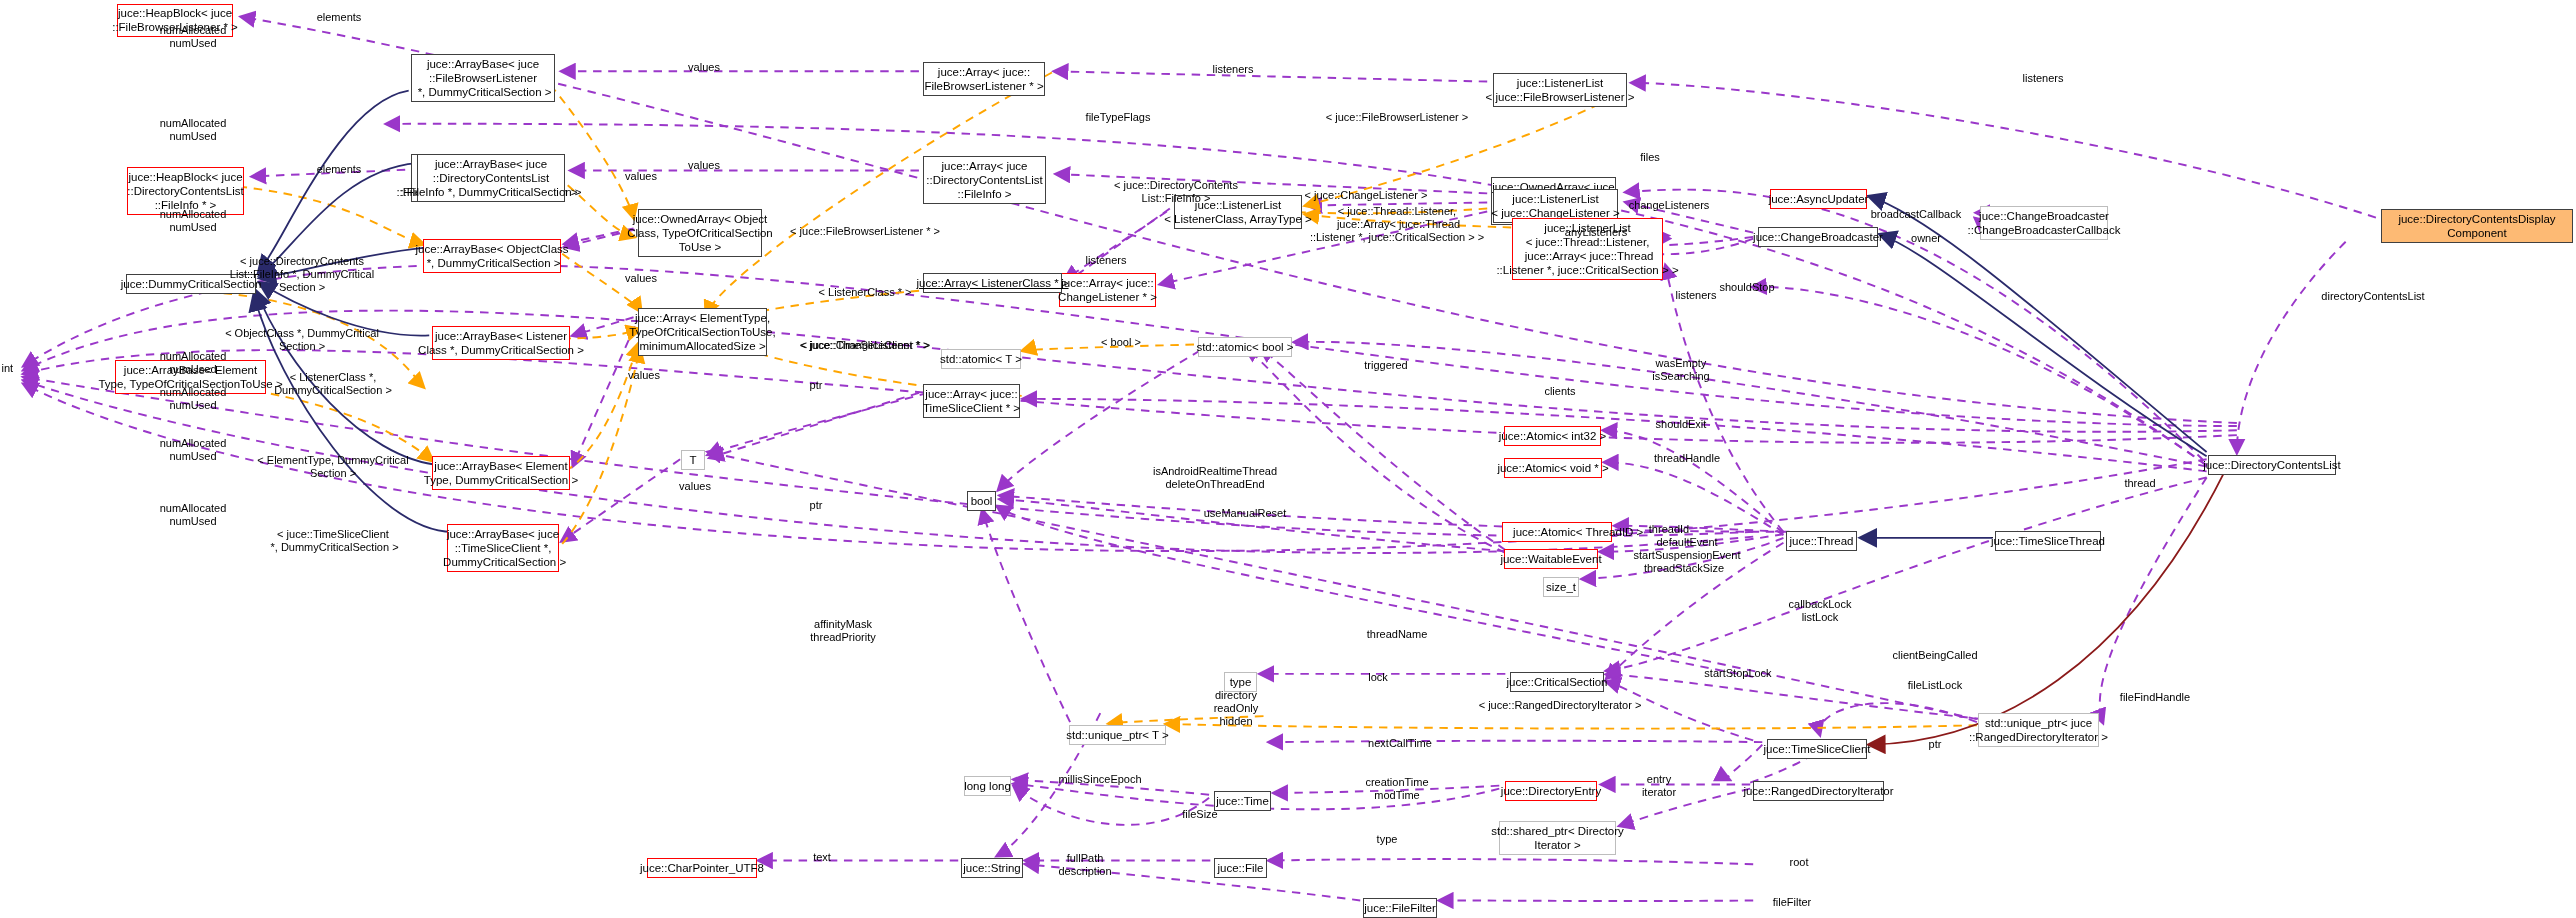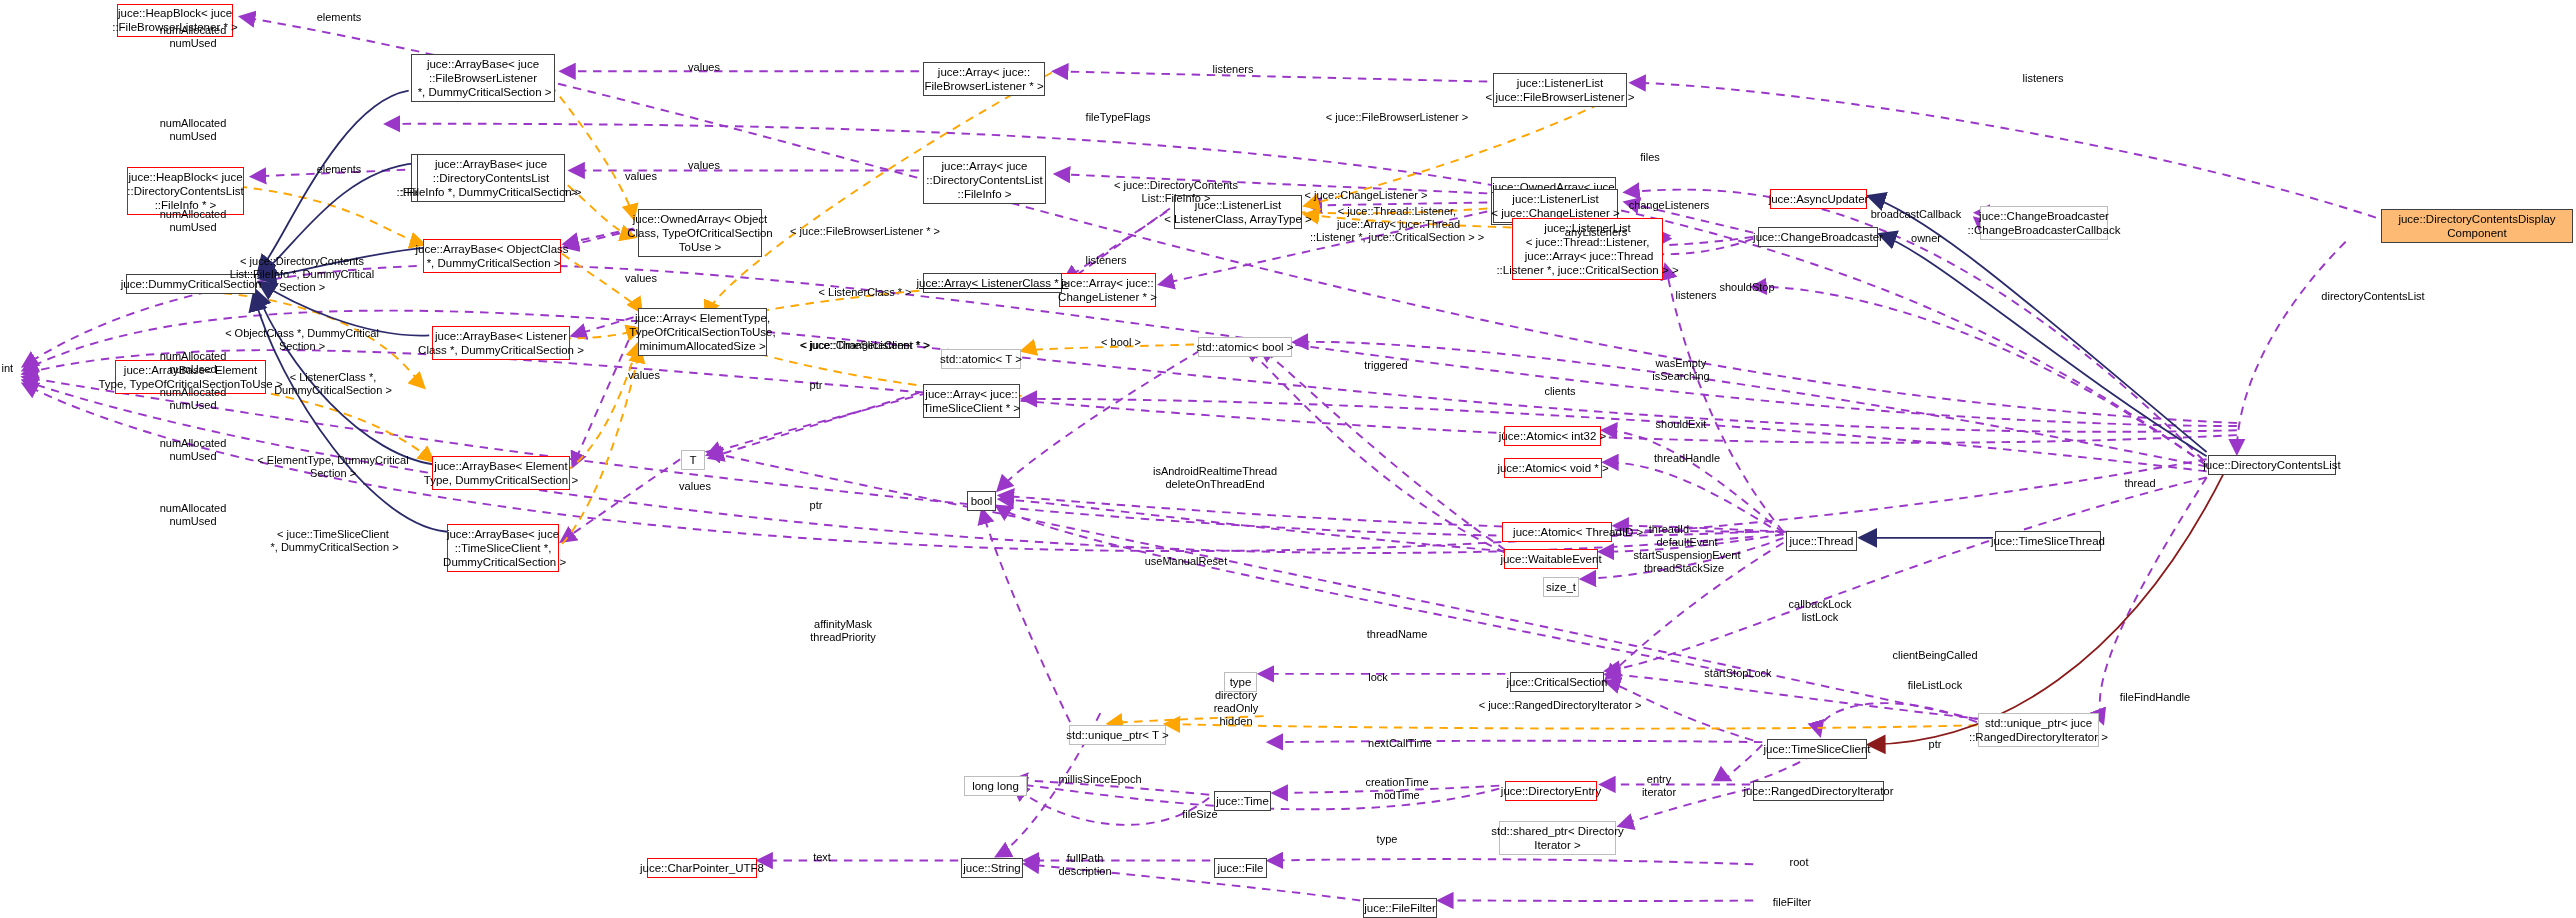--- a/index.html
+++ b/index.html
@@ -289,21 +289,21 @@
     <div class="node red" style="left: 447px; top: 524px; width: 112px; min-height: 40px;">juce::ArrayBase&lt; juce
 ::TimeSliceClient *,
  DummyCriticalSection &gt;</div>
     <div class="node thin" style="left: 1543px; top: 577px; width: 36px; min-height: 17px;">size_t</div>
     <div class="node gray" style="left: 1510px; top: 672px; width: 94px; min-height: 17px;">juce::CriticalSection</div>
     <div class="node thin" style="left: 1224px; top: 672px; width: 33px; min-height: 17px;">type</div>
     <div class="node thin" style="left: 1069px; top: 725px; width: 97px; min-height: 17px;">std::unique_ptr&lt; T &gt;</div>
     <div class="node thin" style="left: 1978px; top: 713px; width: 121px; min-height: 29px;">std::unique_ptr&lt; juce
 ::RangedDirectoryIterator &gt;</div>
     <div class="node gray" style="left: 1767px; top: 739px; width: 100px; min-height: 17px;">juce::TimeSliceClient</div>
-    <div class="node thin" style="left: 964px; top: 776px; width: 63px; min-height: 17px;">long long</div>
+    <div class="node thin" style="left: 964px; top: 776px; width: 47px; min-height: 17px;">long long</div>
     <div class="node gray" style="left: 1214px; top: 791px; width: 57px; min-height: 17px;">juce::Time</div>
     <div class="node red" style="left: 1505px; top: 781px; width: 92px; min-height: 17px;">juce::DirectoryEntry</div>
     <div class="node gray" style="left: 1753px; top: 781px; width: 131px; min-height: 17px;">juce::RangedDirectoryIterator</div>
     <div class="node thin" style="left: 1499px; top: 821px; width: 117px; min-height: 29px;">std::shared_ptr&lt; Directory
 Iterator &gt;</div>
     <div class="node red" style="left: 647px; top: 858px; width: 110px; min-height: 17px;">juce::CharPointer_UTF8</div>
     <div class="node gray" style="left: 961px; top: 858px; width: 62px; min-height: 17px;">juce::String</div>
     <div class="node gray" style="left: 1214px; top: 858px; width: 53px; min-height: 17px;">juce::File</div>
     <div class="node gray" style="left: 1363px; top: 898px; width: 74px; min-height: 17px;">juce::FileFilter</div>
     <div class="elabel" style="left: 339px; top: 18px;">elements</div>
@@ -364,21 +364,21 @@
     <div class="elabel" style="left: 1687px; top: 459px;">threadHandle</div>
     <div class="elabel" style="left: 333px; top: 467px;">&lt; ElementType, DummyCritical
 Section &gt;</div>
     <div class="elabel" style="left: 193px; top: 450px;">numAllocated
 numUsed</div>
     <div class="elabel" style="left: 695px; top: 487px;">values</div>
     <div class="elabel" style="left: 1215px; top: 478px;">isAndroidRealtimeThread
 deleteOnThreadEnd</div>
     <div class="elabel" style="left: 816px; top: 506px;">ptr</div>
     <div class="elabel" style="left: 2140px; top: 484px;">thread</div>
-    <div class="elabel" style="left: 1186px; top: 514px; margin-top: 48px;">useManualReset</div>
+    <div class="elabel" style="left: 1245px; top: 514px;">useManualReset</div>
     <div class="elabel" style="left: 1669px; top: 530px;">threadId</div>
     <div class="elabel" style="left: 1687px; top: 549px;">defaultEvent
 startSuspensionEvent</div>
     <div class="elabel" style="left: 1684px; top: 569px;">threadStackSize</div>
     <div class="elabel" style="left: 193px; top: 515px;">numAllocated
 numUsed</div>
     <div class="elabel" style="left: 333px; top: 541px;">&lt; juce::TimeSliceClient
  *, DummyCriticalSection &gt;</div>
     <div class="elabel" style="left: 1820px; top: 611px;">callbackLock
 listLock</div>

